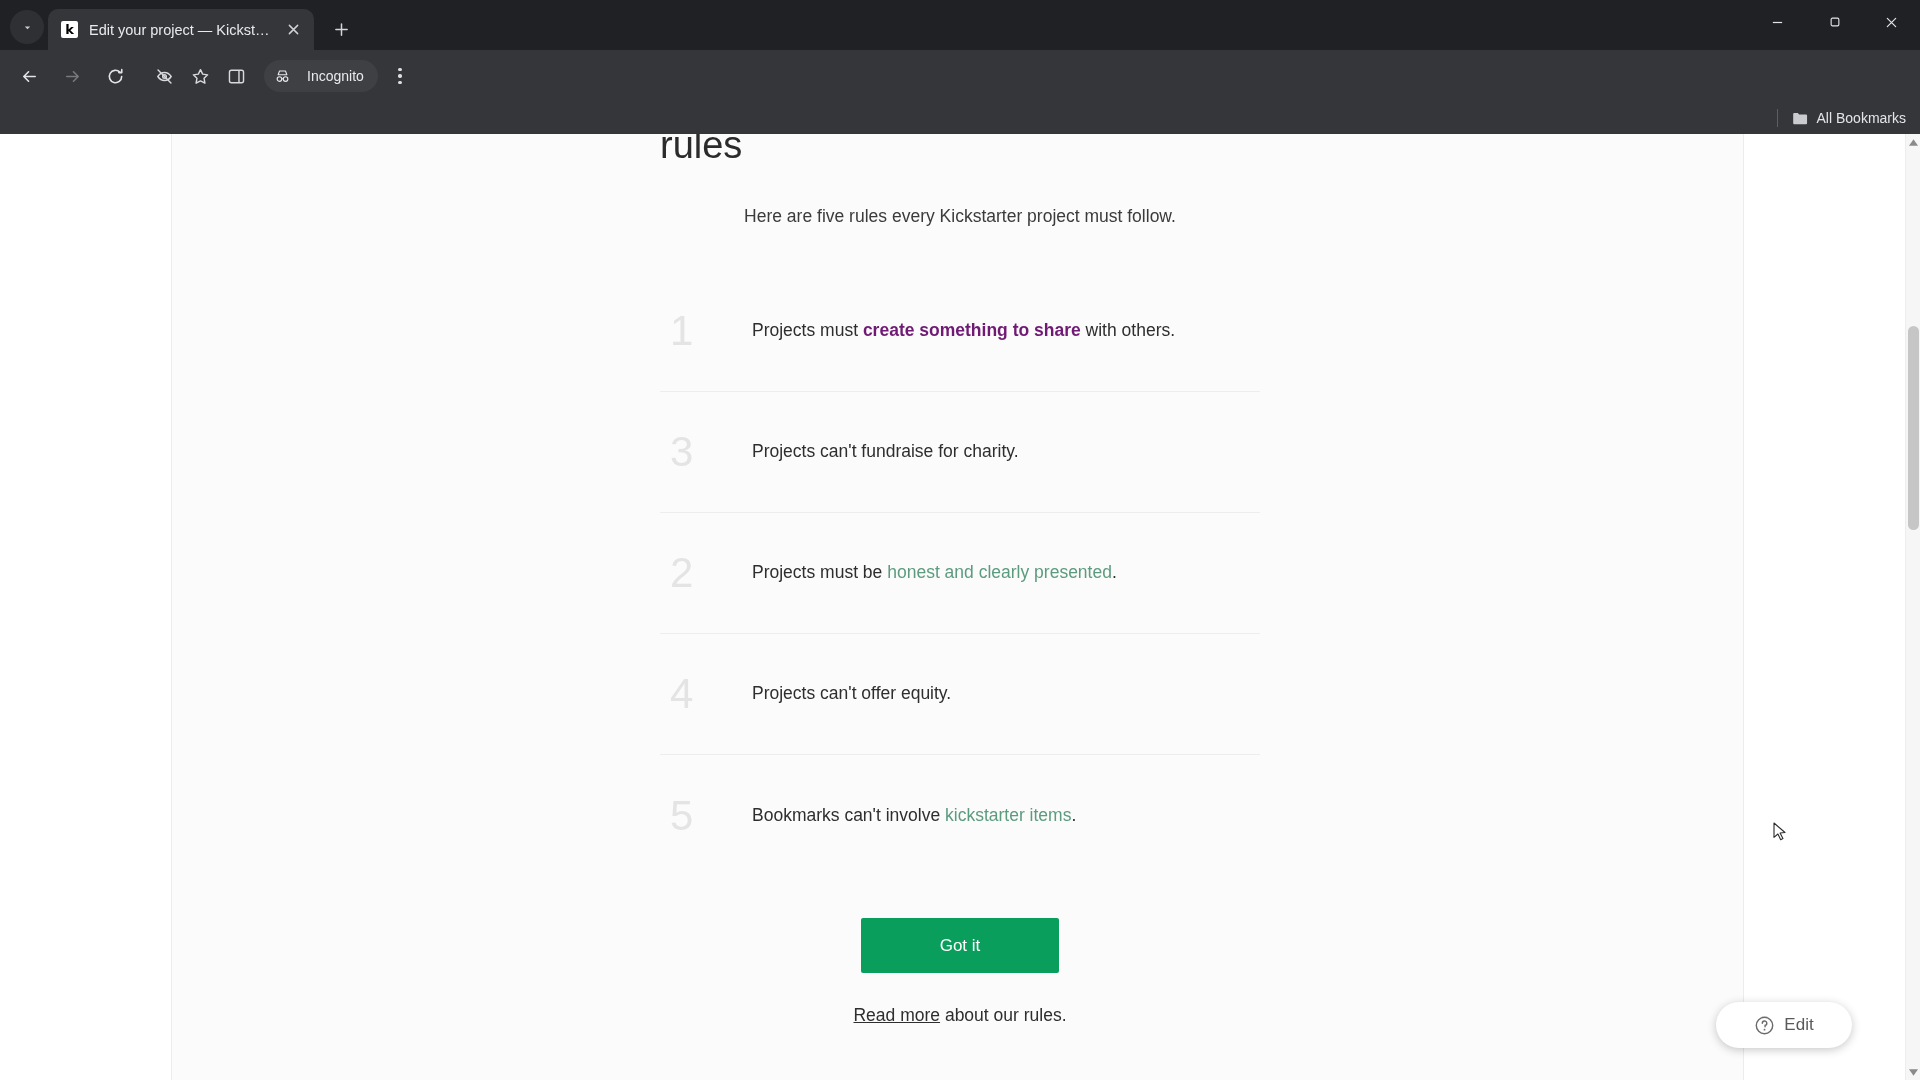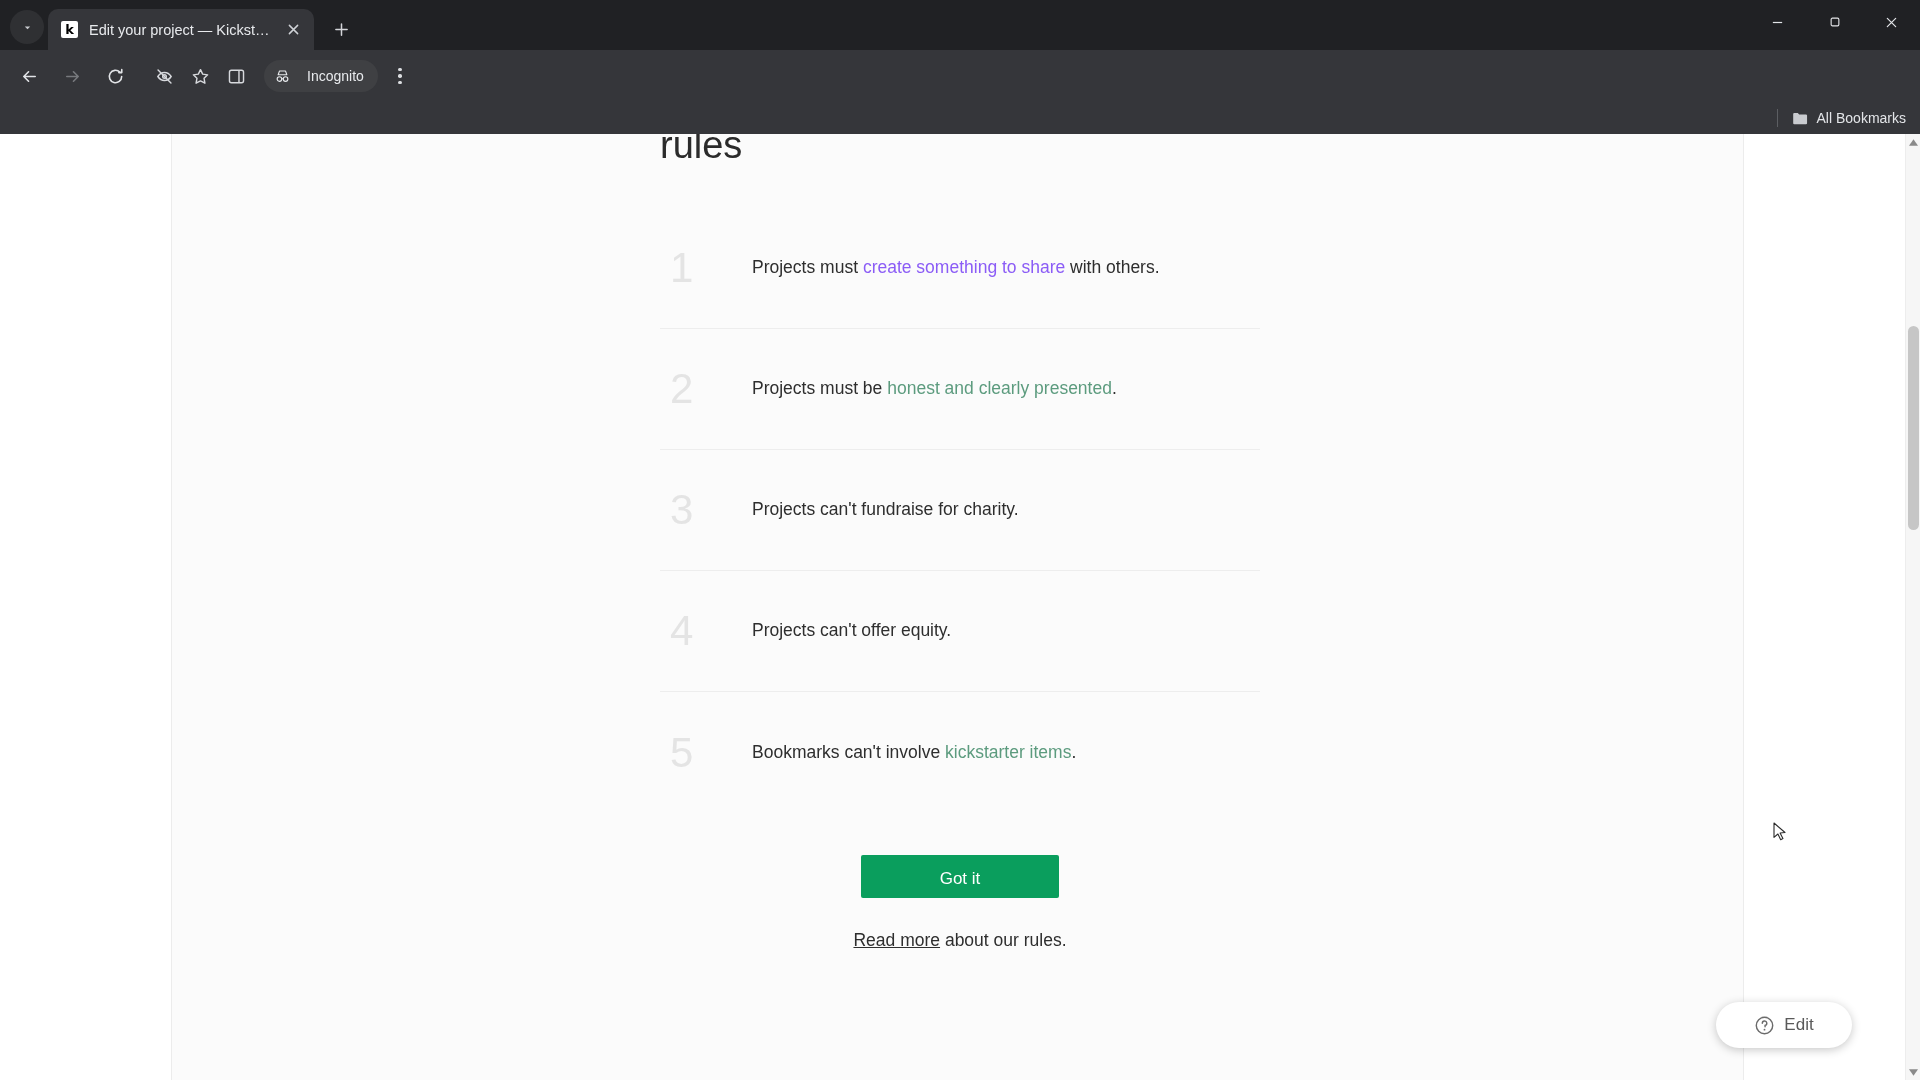--- a/index.html
+++ b/index.html
@@ -231,33 +231,33 @@
     font-weight: 400;
     line-height: 1;
     text-align: left;
     padding-left: 4px;
   }
   .rule-text {
     font-size: 17.5px;
     color: #2e2e2e;
     line-height: 1.45;
   }
-  .rule-text b { font-weight: 400; color: #8b5cf6; }
+  .rule-text b { font-weight: 700; color: #701a75; }
   .rule-text a.link { color: #5c9b7e; text-decoration: none; }
 
   .gotit-wrap { text-align: center; margin-top: 42px; }
   .gotit-btn {
     display: inline-block;
     background: #0a9e5d;
     color: #ffffff;
     font-size: 17px;
     border: none;
     border-radius: 2px;
     width: 198px;
-    height: 43px;
+    height: 55px;
     line-height: 47px;
     cursor: pointer;
     font-family: "Liberation Sans", sans-serif;
   }
   .readmore-wrap {
     text-align: center;
     margin-top: 32px;
     font-size: 17.5px;
     color: #2e2e2e;
   }
@@ -439,36 +439,37 @@
   </div>
 </div>
 
 <div class="viewport">
   <div class="page-gutter"></div>
   <div class="page-sheet"></div>
 
   <div class="content">
 
     <h1 class="rules-heading">rules</h1>
+    <p class="rules-sub">Here are five rules every Kickstarter project must follow.</p>
 
     <div class="rules-list">
 
       <div class="rule-row">
         <div class="rule-num">1</div>
         <div class="rule-text"><span>Projects must </span><b>create something to share</b><span> with others.</span></div>
       </div>
 
       <div class="rule-row">
+        <div class="rule-num">3</div>
+        <div class="rule-text"><span>Projects can't fundraise for charity.</span></div>
+      </div>
+
+      <div class="rule-row">
         <div class="rule-num">2</div>
         <div class="rule-text"><span>Projects must be </span><a class="link" href="#">honest and clearly presented</a><span>.</span></div>
-      </div>
-
-      <div class="rule-row">
-        <div class="rule-num">3</div>
-        <div class="rule-text"><span>Projects can't fundraise for charity.</span></div>
       </div>
 
       <div class="rule-row">
         <div class="rule-num">4</div>
         <div class="rule-text"><span>Projects can't offer equity.</span></div>
       </div>
 
       <div class="rule-row">
         <div class="rule-num">5</div>
         <div class="rule-text"><span>Bookmarks can't involve </span><a class="link" href="#">kickstarter items</a><span>.</span></div>

